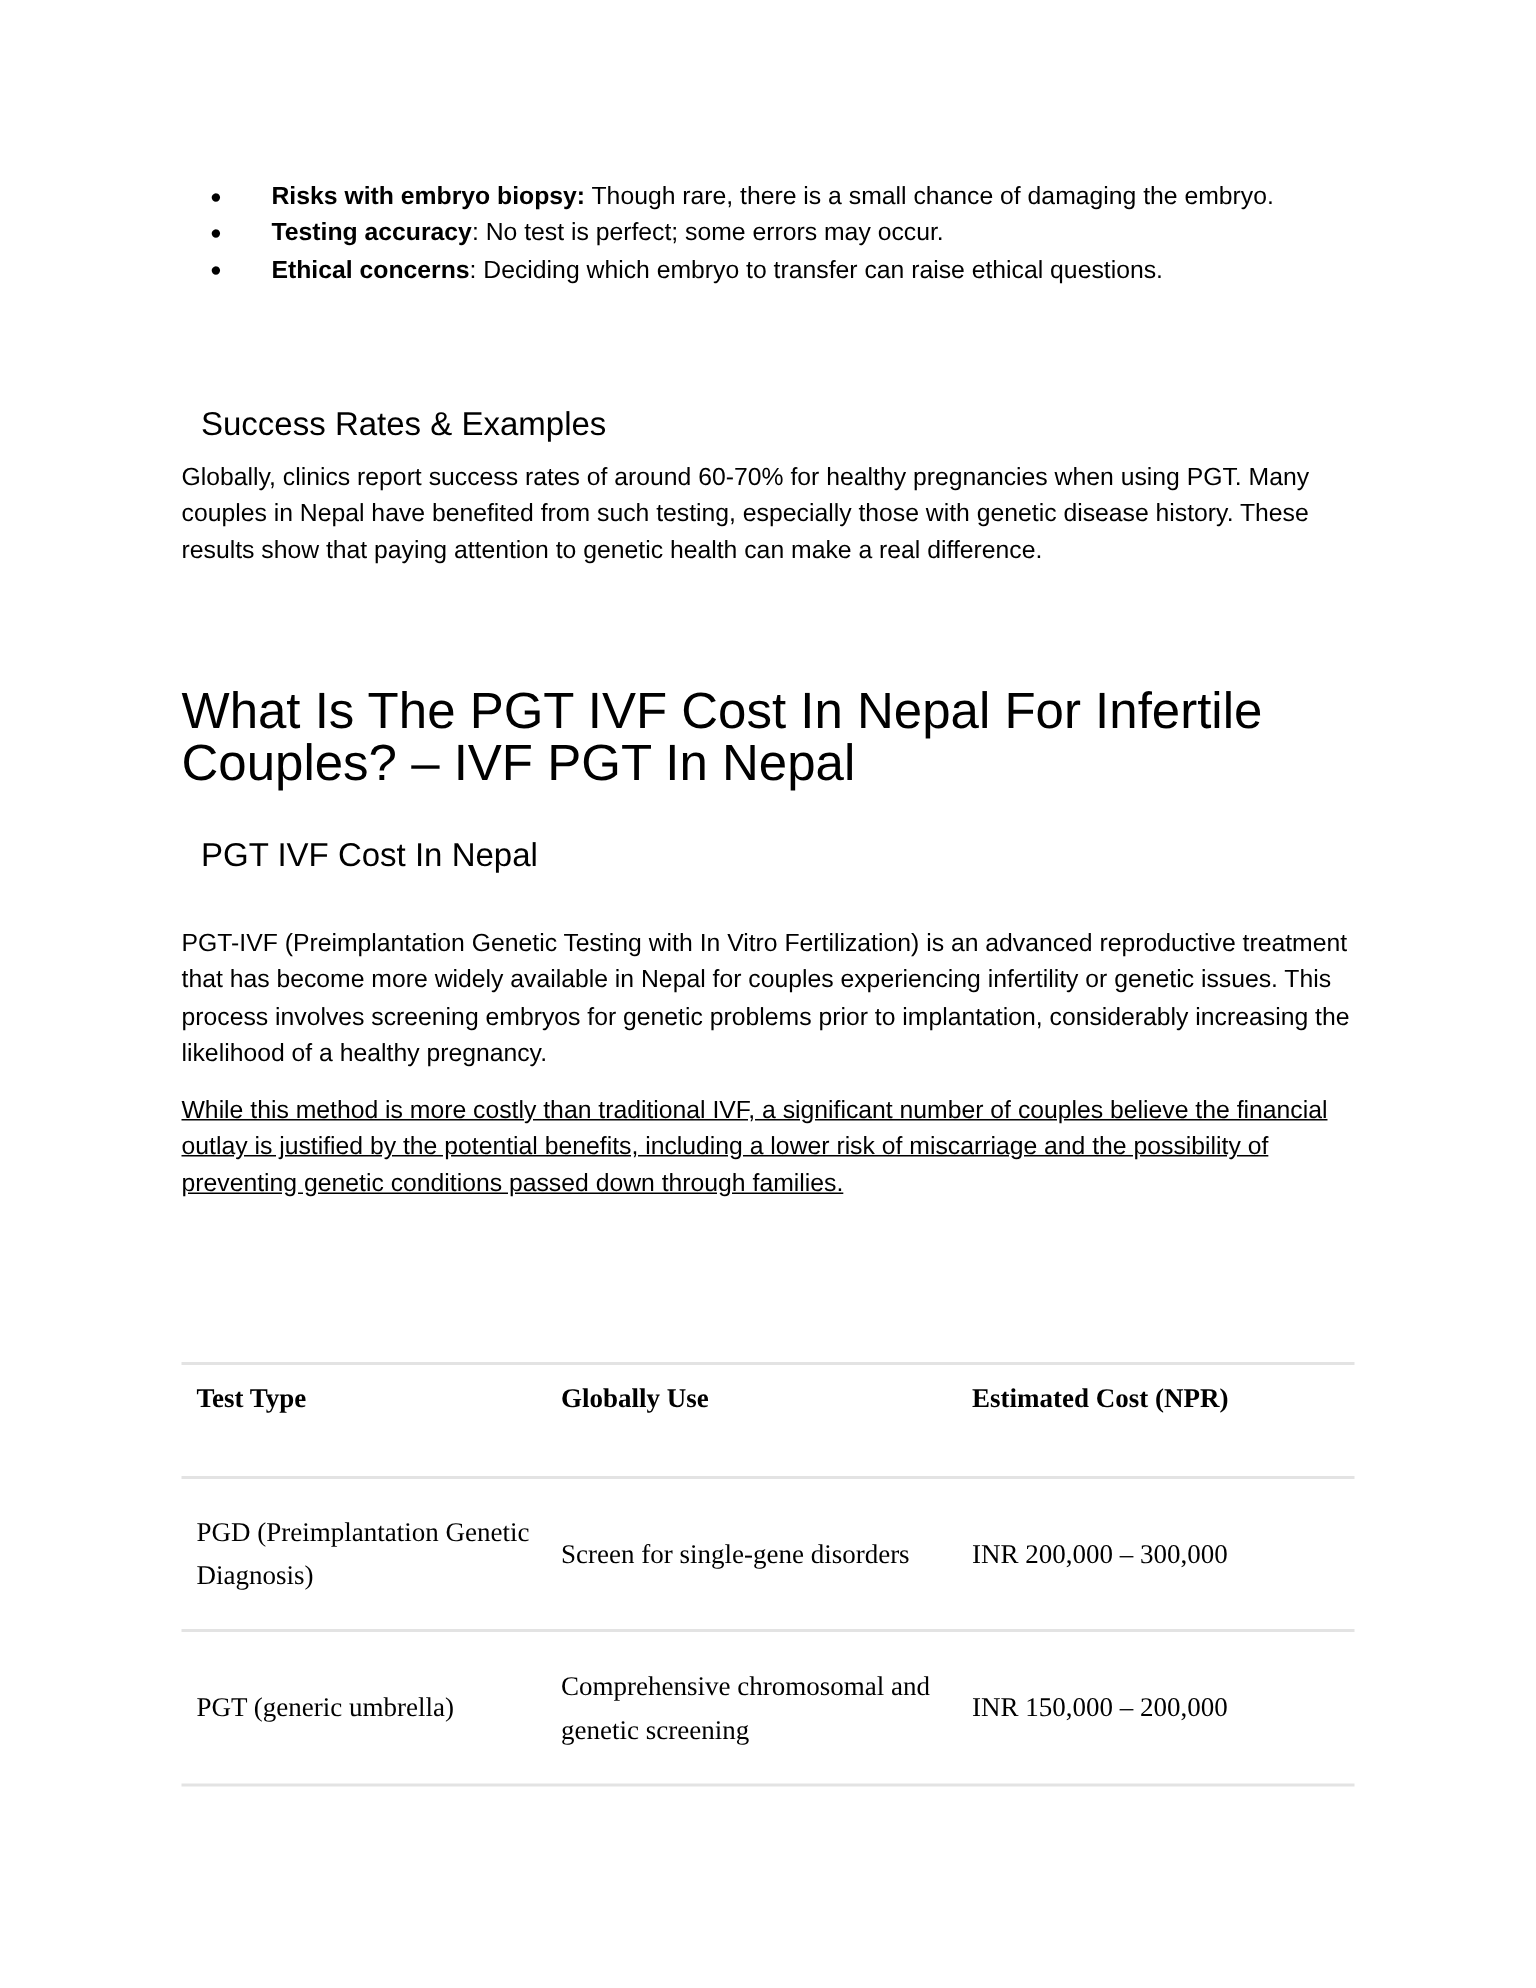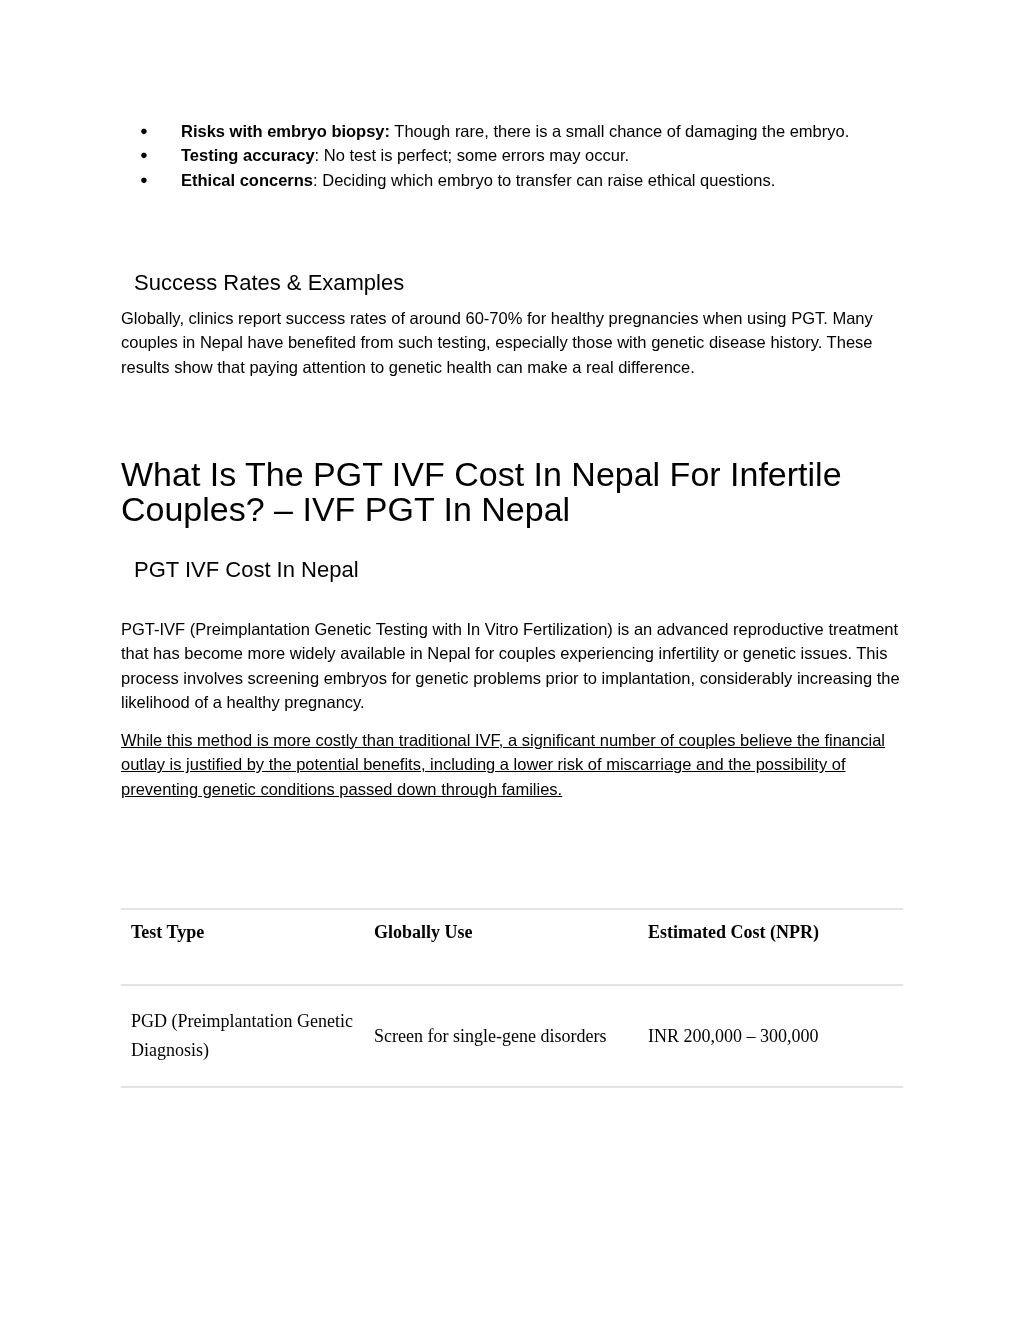--- a/index.html
+++ b/index.html
@@ -58,15 +58,20 @@
         <tr class="head">
       <th>Test Type</th>
       <th>Globally Use</th>
       <th>Estimated Cost (NPR)</th>
     </tr>
     <tr class="r1">
       <td>PGD (Preimplantation Genetic Diagnosis)</td>
       <td>Screen for single-gene disorders</td>
       <td>INR 200,000 – 300,000</td>
     </tr>
+    <tr class="r2">
+      <td>PGT (generic umbrella)</td>
+      <td>Comprehensive chromosomal and genetic screening</td>
+      <td>INR 150,000 – 200,000</td>
+    </tr>
   </tbody>
     </table>
 </div>
 
 </body></html>

